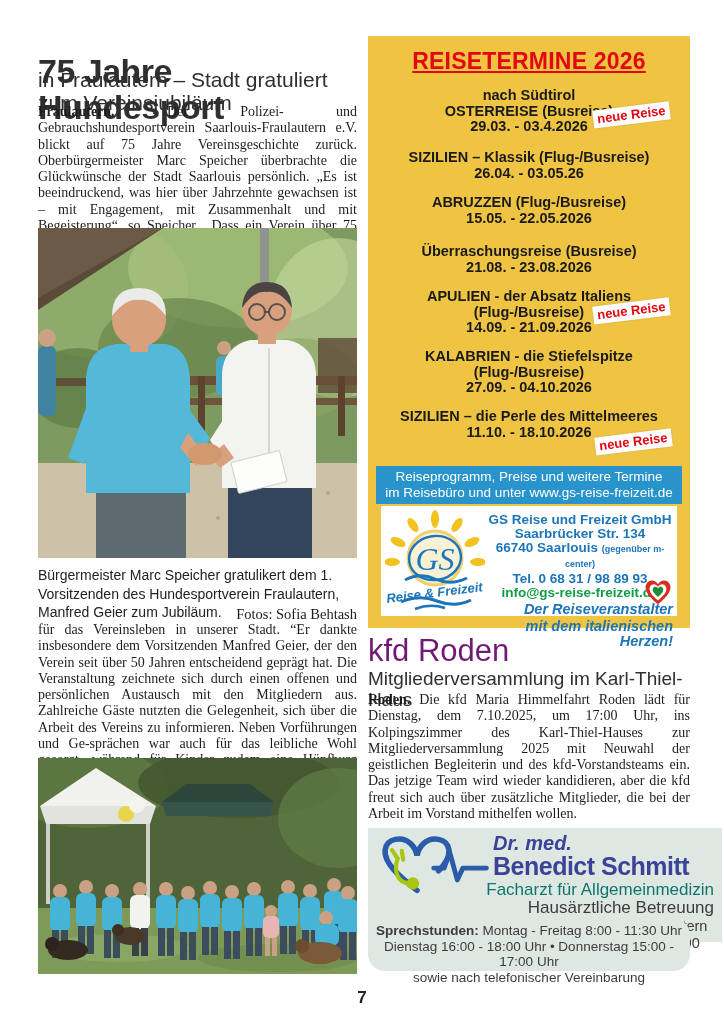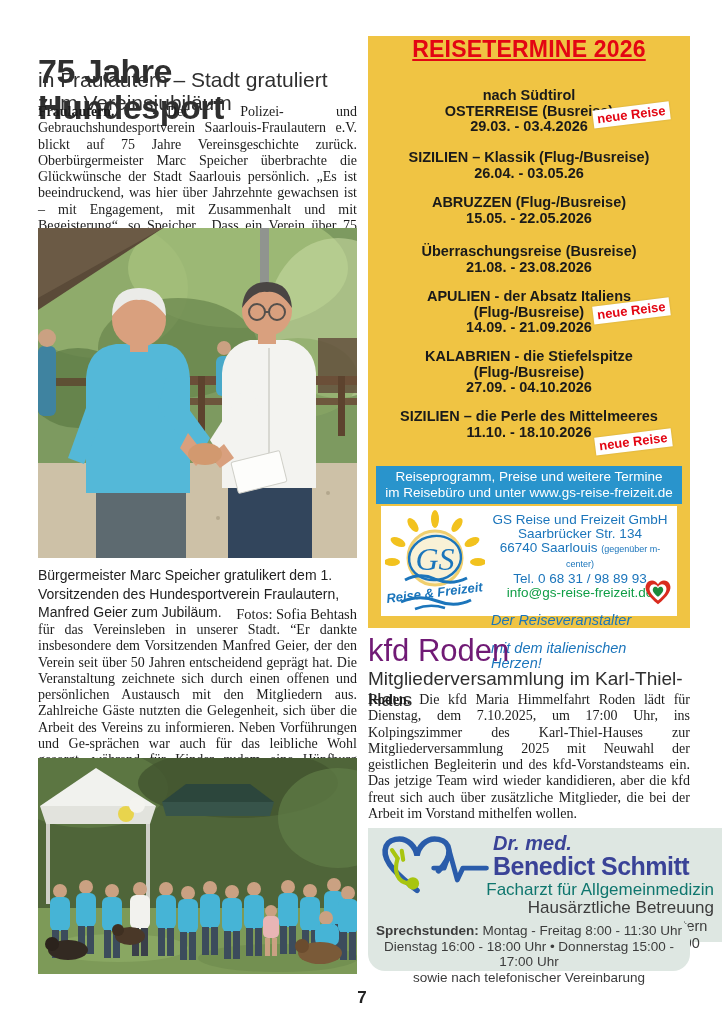--- a/index.html
+++ b/index.html
@@ -15,36 +15,36 @@
   .p1{left:38px;top:104px;width:319px;}
   .photo1{position:absolute;left:38px;top:228px;width:319px;height:330px;}
   .caption{position:absolute;left:38px;top:566px;width:319px;font-size:14px;line-height:18.5px;color:#222;}
   .credit{position:absolute;left:38px;top:606px;width:319px;text-align:right;font-size:14.5px;color:#1d1d1d;}
   .p3{left:38px;top:622px;width:319px;}
   .photo2{position:absolute;left:38px;top:758px;width:319px;height:216px;}
   .pagenum{position:absolute;left:0;top:988px;width:724px;text-align:center;font-size:17px;font-weight:bold;color:#222;}
 
   
   .travel-box{position:absolute;left:368px;top:36px;width:322px;height:592px;background:#f0c443;}
-  .travel-title{position:absolute;left:0;top:0;width:100%;text-align:center;font-size:23px;font-weight:bold;
+  .travel-title{position:absolute;left:0;top:12px;width:100%;text-align:center;font-size:23px;font-weight:bold;
                 color:#e30613;text-decoration:underline;letter-spacing:0.2px;}
   .trip{position:absolute;left:0;width:100%;text-align:center;font-weight:bold;font-size:14.5px;
         line-height:15.6px;color:#1a1a1a;}
   .trip span{display:block;}
   .badge{position:absolute;background:#fff;color:#e30613;font-weight:bold;font-size:13px;line-height:18px;
          padding:0 4px;transform:rotate(-7deg);white-space:nowrap;box-shadow:0 0 2px rgba(0,0,0,.15);}
   .banner{position:absolute;left:8px;top:430px;width:306px;background:#2994cc;color:#fff;text-align:center;
           font-size:13.5px;line-height:15.5px;padding:3px 0 4px 0;}
   .gs-box{position:absolute;left:13px;top:470px;width:296px;height:110px;background:#fff;}
   .gs-logo{position:absolute;left:4px;top:4px;width:100px;height:102px;}
-  .gs-info{position:absolute;left:106px;top:7px;width:186px;text-align:center;color:#1b75bb;font-weight:normal;}
+  .gs-info{position:absolute;left:106px;top:7px;width:186px;text-align:center;color:#1b75bb;font-weight:bold;}
   .gs-info .l{font-size:13.5px;line-height:13.8px;}
   .gs-info .small{font-size:9px;}
   .gs-email{color:#0f9d45;}
-  .gs-slogan{margin-top:13px;font-style:italic;font-size:14.5px;line-height:15px;text-align:left;padding-left:4px;}
+  .gs-slogan{margin-top:2px;font-style:italic;font-size:14.5px;line-height:15px;text-align:right;padding-left:4px;}
   .heart-icon{position:absolute;right:2px;top:70px;width:34px;height:32px;}
 
   
   .kfd-title{position:absolute;left:368px;top:634px;width:322px;font-size:31px;line-height:33px;color:#701a75;}
   .kfd-sub{position:absolute;left:368px;top:668px;width:322px;font-size:19px;line-height:21px;color:#2f2f2f;}
   .kfd-body{left:368px;top:692px;width:322px;}
 
   
   .doc-box1{position:absolute;left:368px;top:828px;width:354px;height:114px;background:#dee7e2;}
   .doc-box2{position:absolute;left:368px;top:918px;width:322px;height:53px;background:#dee7e2;border-radius:17px;}

